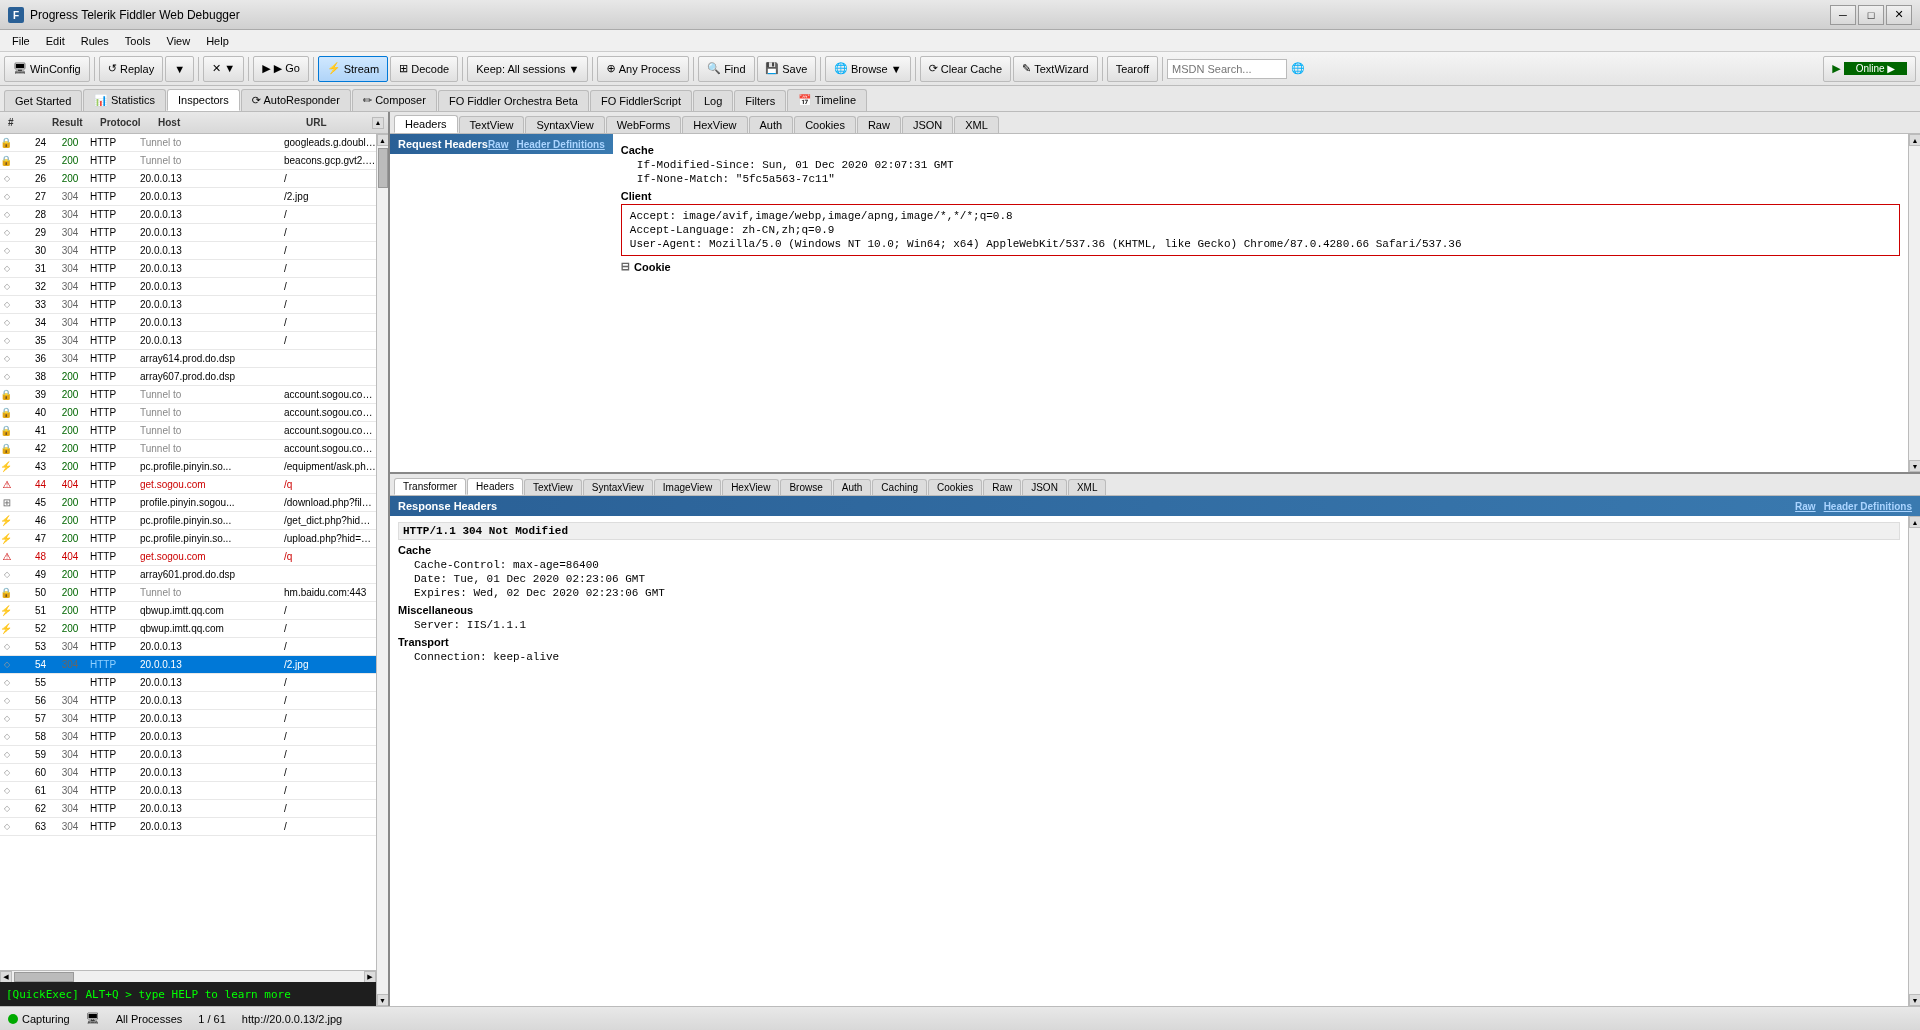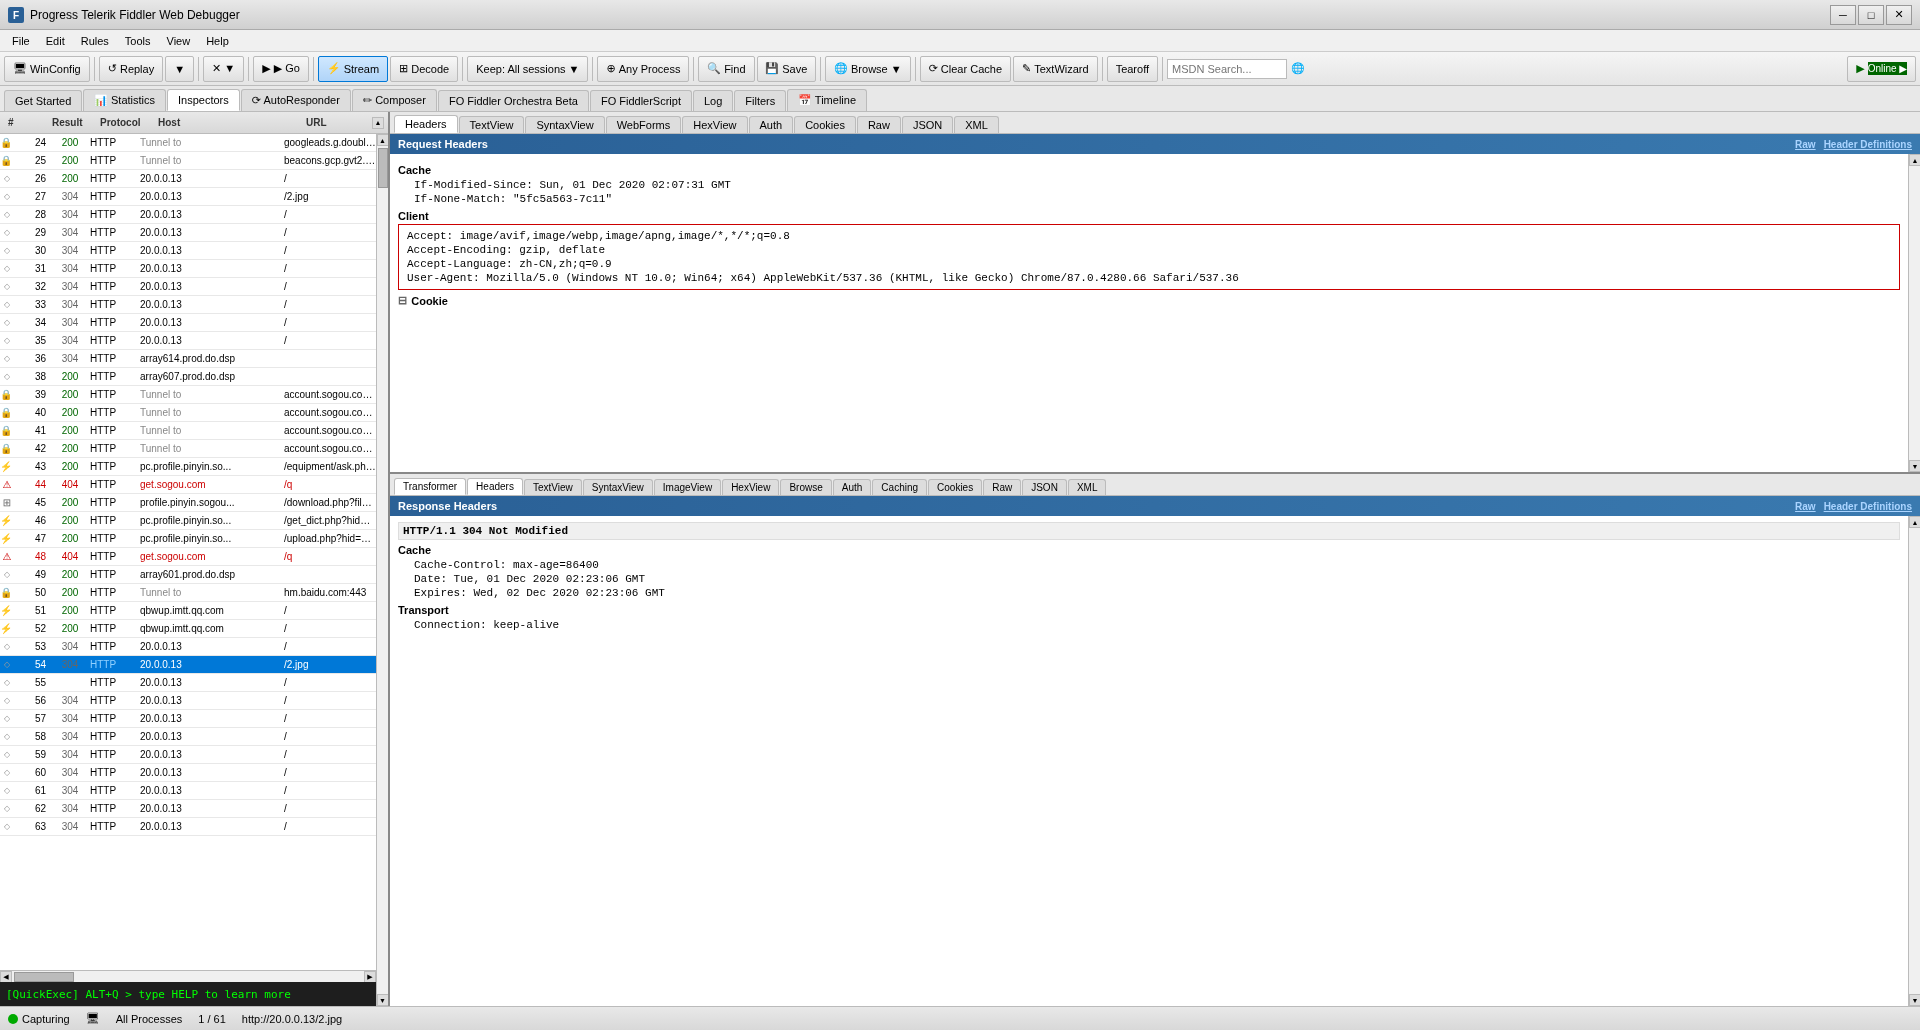--- a/index.html
+++ b/index.html
@@ -47,21 +47,21 @@
     
     
     #right-panel { flex: 1; display: flex; flex-direction: column; background: #fff; overflow: hidden; }
     
     
     #inspector-tabs { background: #e8e8e8; height: 22px; display: flex; align-items: flex-end; padding: 0 4px; border-bottom: 1px solid #bbb; }
     .insp-tab { padding: 2px 10px; border: 1px solid #bbb; border-bottom: none; background: #ddd; cursor: pointer; font-size: 11px; margin-right: 1px; border-radius: 3px 3px 0 0; }
     .insp-tab.active { background: #fff; border-bottom: 1px solid #fff; }
     
     
-    #request-section { flex: 1; display: flex; flex-direction: column; border-bottom: 2px solid #888; min-height: 200px; max-height: 340px; overflow: hidden; }
+    #request-section { flex: 1; display: flex; flex-direction: row; border-bottom: 2px solid #888; min-height: 200px; max-height: 340px; overflow: hidden; }
     #response-section { flex: 1; display: flex; flex-direction: column; overflow: hidden; }
     
     .section-header { background: linear-gradient(to right, #2a6096, #3a7ab0); color: white; height: 20px; display: flex; align-items: center; padding: 0 8px; font-size: 11px; font-weight: bold; justify-content: space-between; flex-shrink: 0; }
     .section-header-links { display: flex; gap: 8px; }
     .section-header-link { color: #aad4ff; cursor: pointer; font-size: 10px; text-decoration: underline; }
     
     .sub-tabs { background: #e8e8e8; height: 22px; display: flex; align-items: flex-end; padding: 0 4px; border-bottom: 1px solid #bbb; flex-shrink: 0; }
     .sub-tab { padding: 2px 8px; border: 1px solid #bbb; border-bottom: none; background: #ddd; cursor: pointer; font-size: 10px; margin-right: 1px; border-radius: 3px 3px 0 0; }
     .sub-tab.active { background: #fff; border-bottom: 1px solid #fff; }
     
@@ -201,21 +201,21 @@
     <span>Tearoff</span>
   </button>
   <div class="tb-separator"></div>
   <div class="msdn-search">
     <input class="msdn-input" placeholder="MSDN Search..." style="">
     <span>🌐</span>
   </div>
   <div style="flex:1"></div>
   <button class="tb-btn">
     <span style="color:#006600">▶</span>
-    <span style="background:#006600;color:white;padding:1px 0;font-size:10px;">Online ▶</span>
+    <span style="background:#006600;color:white;padding:1px 12px;font-size:10px;">Online ▶</span>
   </button>
 </div>
 
 <div id="session-tabs">
   <div class="session-tab">Get Started</div>
   <div class="session-tab">📊 Statistics</div>
   <div class="session-tab active">Inspectors</div>
   <div class="session-tab">⟳ AutoResponder</div>
   <div class="session-tab">✏ Composer</div>
   <div class="session-tab">FO Fiddler Orchestra Beta</div>
@@ -684,21 +684,20 @@
           <div class="header-group">
             <div class="section-title">Cache</div>
             <div class="header-line">If-Modified-Since: Sun, 01 Dec 2020 02:07:31 GMT</div>
             <div class="header-line">If-None-Match: "5fc5a563-7c11"</div>
           </div>
 
           <div class="header-group">
             <div class="section-title">Client</div>
             <div class="client-box">
               <div class="client-line">Accept: image/avif,image/webp,image/apng,image/*,*/*;q=0.8</div>
-              <div class="client-line">Accept-Encoding: gzip, deflate</div>
               <div class="client-line">Accept-Language: zh-CN,zh;q=0.9</div>
               <div class="client-line">User-Agent: Mozilla/5.0 (Windows NT 10.0; Win64; x64) AppleWebKit/537.36 (KHTML, like Gecko) Chrome/87.0.4280.66 Safari/537.36</div>
             </div>
           </div>
 
           <div class="header-group">
             <div class="section-title tree-item">
               <span class="tree-expand">⊟</span>Cookie
             </div>
           </div>
@@ -742,20 +741,24 @@
           <div class="http-line">HTTP/1.1 304 Not Modified</div>
 
           <div class="header-group">
             <div class="section-title">Cache</div>
             <div class="header-line">Cache-Control: max-age=86400</div>
             <div class="header-line">Date: Tue, 01 Dec 2020 02:23:06 GMT</div>
             <div class="header-line">Expires: Wed, 02 Dec 2020 02:23:06 GMT</div>
           </div>
 
 
+          <div class="header-group">
+            <div class="section-title">Miscellaneous</div>
+            <div class="header-line">Server: IIS/1.1.1</div>
+          </div>
 
           <div class="header-group">
             <div class="section-title">Transport</div>
             <div class="header-line">Connection: keep-alive</div>
           </div>
         </div>
         <div style="width:12px;background:#f0f0f0;border-left:1px solid #bbb;display:flex;flex-direction:column;">
           <div class="scroll-arrow">▲</div>
           <div style="flex:1;"></div>
           <div class="scroll-arrow">▼</div>

